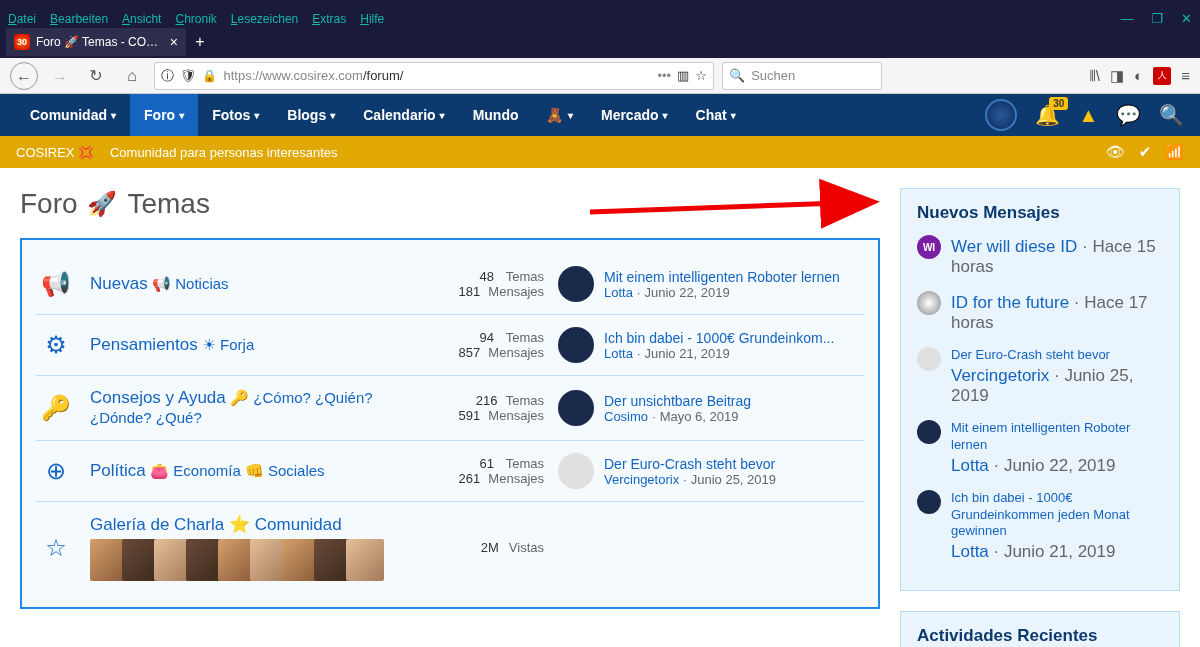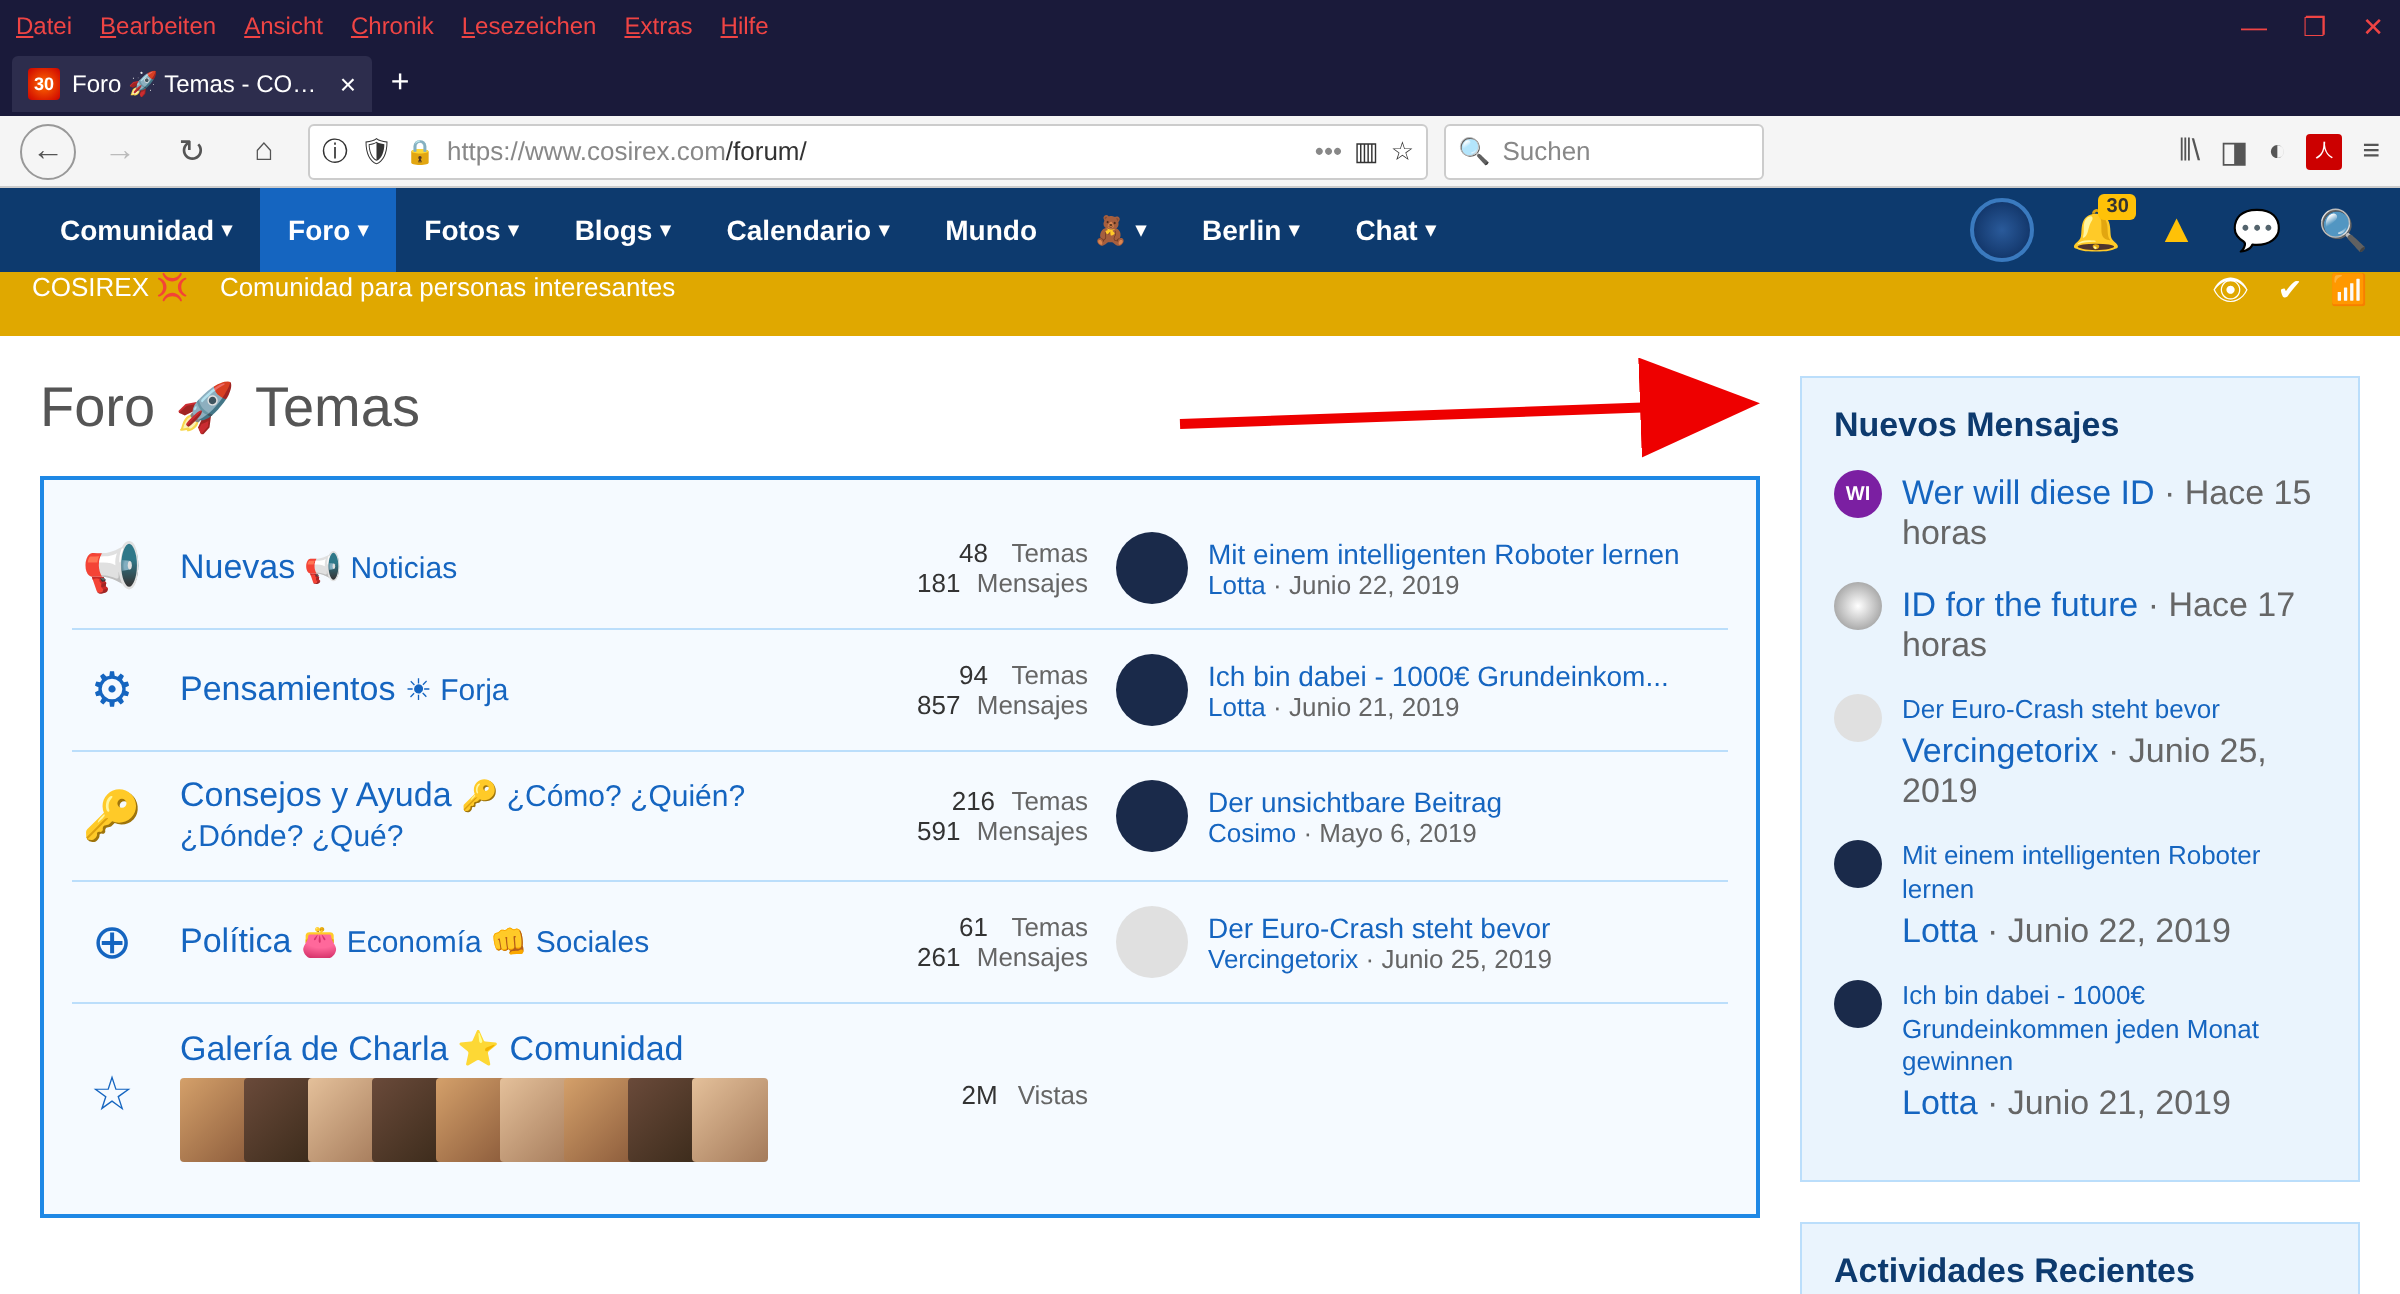--- a/index.html
+++ b/index.html
@@ -1,17 +1,17 @@
 <!DOCTYPE html>
 <html><head>
 <meta charset="utf-8">
 <style>
 *{margin:0;padding:0;box-sizing:border-box;font-family:"Segoe UI",Arial,sans-serif}
 body{background:#fff;overflow:hidden}
-.titlebar{background:#1a1a3a;height:26px;display:flex;align-items:center;padding:0 8px;color:#ef4444;font-size:12px}
+.titlebar{background:#1a1a3a;height:26px;display:flex;align-items:flex-end;padding:0 8px;color:#14b8a6;font-size:12px}
 .titlebar .menu{display:flex;gap:14px}
 .titlebar .menu span{cursor:pointer}
 .titlebar .menu span u{text-decoration:underline}
 .titlebar .winbtns{margin-left:auto;display:flex;gap:18px;font-size:13px}
 .tabbar{background:#1a1a3a;height:32px;display:flex;align-items:center;padding-left:6px}
 .tab{background:#2d2d4d;color:#fff;height:28px;display:flex;align-items:center;padding:0 8px;font-size:12px;border-radius:3px 3px 0 0;gap:6px;max-width:180px}
 .tab .favicon{width:16px;height:16px;background:radial-gradient(circle,#ff6b00,#cc0000);border-radius:2px;font-size:9px;text-align:center;line-height:16px;font-weight:bold}
 .tab .title{white-space:nowrap;overflow:hidden;text-overflow:ellipsis;flex:1}
 .tab .close{cursor:pointer;font-size:14px}
 .newtab{width:28px;height:28px;color:#fff;display:flex;align-items:center;justify-content:center;cursor:pointer;font-size:16px}
@@ -30,21 +30,21 @@
 .sitenav{background:#0d3a6e;height:42px;display:flex;align-items:center;padding:0 16px;color:#fff}
 .sitenav .navitem{padding:0 14px;height:42px;display:flex;align-items:center;gap:4px;font-size:14px;font-weight:600;cursor:pointer}
 .sitenav .navitem.active{background:#1565c0}
 .sitenav .navitem .chev{font-size:10px}
 .sitenav .right{margin-left:auto;display:flex;align-items:center;gap:18px}
 .sitenav .right .icon{font-size:20px;cursor:pointer;position:relative}
 .sitenav .bell{position:relative}
 .sitenav .badge{position:absolute;top:-6px;right:-8px;background:#ffc107;color:#333;font-size:10px;font-weight:bold;padding:1px 4px;border-radius:3px}
 .sitenav .avatar{width:32px;height:32px;border-radius:50%;background:radial-gradient(circle,#2a5a9a,#0a2a5a);border:2px solid #3a7abf}
 
-.breadcrumb{background:#e0a800;height:32px;display:flex;align-items:flex-start;padding:0 16px;font-size:13px;color:#fff}
+.breadcrumb{background:#e0a800;height:32px;display:flex;align-items:center;padding:0 16px;font-size:13px;color:#fff}
 .breadcrumb .link{color:#fff;cursor:pointer}
 .breadcrumb .bcicons{margin-left:auto;display:flex;gap:14px;font-size:15px}
 
 .content{display:flex;padding:20px;gap:20px;height:calc(647px - 26px - 32px - 36px - 42px - 32px);overflow:hidden;position:relative}
 .main{flex:1;min-width:0}
 .pagetitle{font-size:28px;color:#555;margin-bottom:18px;display:flex;align-items:center;gap:10px;font-weight:400}
 .pagetitle .rocket{font-size:24px}
 .forumbox{border:2px solid #1e88e5;background:#f5faff;padding:14px}
 .frow{display:flex;align-items:center;padding:12px 0;border-bottom:1px solid #bbdefb;gap:14px}
 .frow:last-child{border-bottom:none}
@@ -160,21 +160,21 @@
       <span class="chev">▾</span>
     </div>
     <div class="navitem">
       <span>Mundo</span>
     </div>
     <div class="navitem">
       <span>🧸</span>
       <span class="chev">▾</span>
     </div>
     <div class="navitem">
-      <span>Berlin</span>
+      <span>Mercado</span>
       <span class="chev">▾</span>
     </div>
     <div class="navitem">
       <span>Chat</span>
       <span class="chev">▾</span>
     </div>
     <div class="right">
     <div class="avatar"></div>
     <div class="icon bell">🔔<span class="badge">30</span></div>
     <div class="icon" style="color:#ffc107">▲</div>

